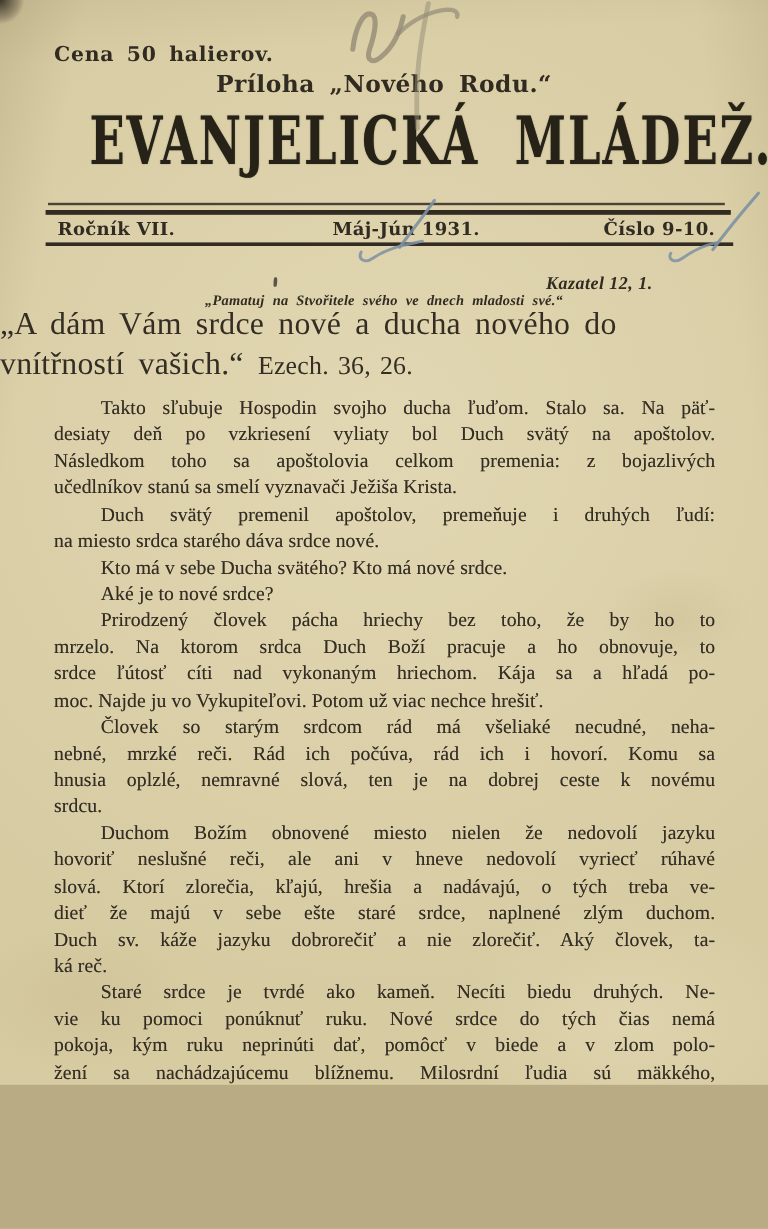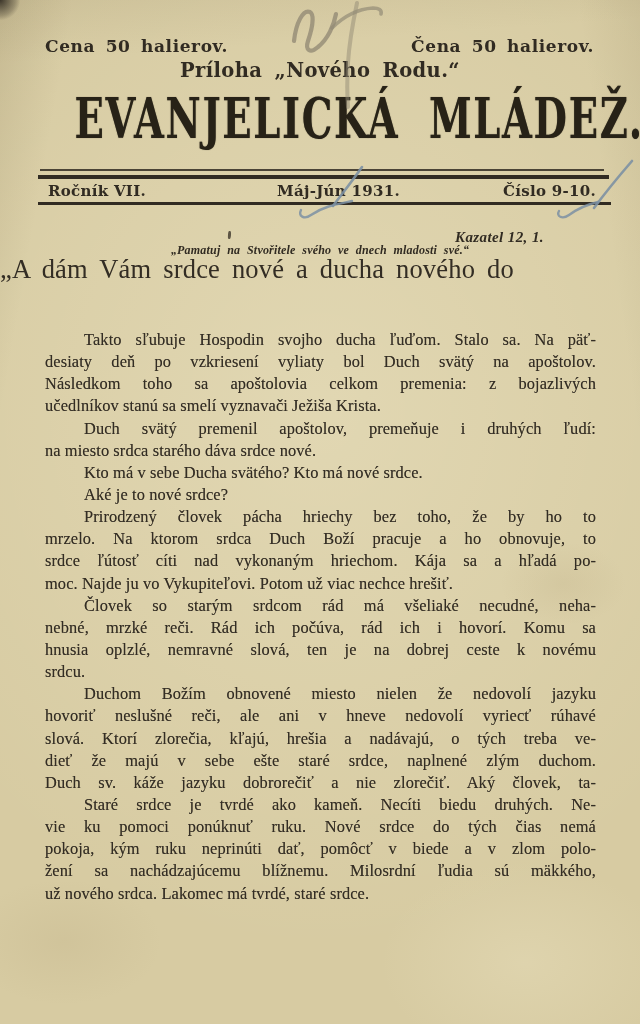--- a/index.html
+++ b/index.html
@@ -5,21 +5,21 @@
   :root{
     --paper:#d7cba2;
     --ink:#312b22;
     --pencil:#97907c;
     --pen:#7d91a3;
   }
   *{box-sizing:border-box;}
   html,body{margin:0;padding:0;}
   body{width:640px;height:1024px;overflow:hidden;background:#b9ac84;}
   .page{
-    position:relative;width:640px;height:1024px;overflow:hidden;
+    position:relative;width:640px;height:904px;overflow:hidden;
     background:
       radial-gradient(90px 60px at 88% 57%, rgba(146,126,84,.10), transparent 70%),
       radial-gradient(200px 140px at 82% 94%, rgba(233,224,190,.40), transparent 72%),
       radial-gradient(140px 90px at 10% 92%, rgba(150,130,90,.10), transparent 70%),
       radial-gradient(120% 85% at 50% 40%, rgba(255,250,226,.26), rgba(0,0,0,0) 62%),
       linear-gradient(100deg, rgba(110,96,62,.16), rgba(0,0,0,0) 9%),
       linear-gradient(262deg, rgba(110,96,62,.10), rgba(0,0,0,0) 8%),
       linear-gradient(176deg, rgba(110,96,62,.10), rgba(0,0,0,0) 6%),
       var(--paper);
     font-family:"Liberation Serif","DejaVu Serif",serif;
@@ -71,21 +71,20 @@
 </style>
 </head>
 <body>
 
 <div class="page">
 
   <div class="corner-smudge"></div>
 
   <div class="price-row">
     <span>Cena 50 halierov.</span>
-    <span>Čena 50 halierov.</span>
   </div>
 
   <div class="supplement">Príloha „Nového Rodu.“</div>
 
   <div class="masthead-wrap">
     <span class="masthead">EVANJELICKÁ MLÁDEŽ.</span>
   </div>
 
   <div class="rule rule-a"></div>
   <div class="rule rule-b"></div>
@@ -97,20 +96,24 @@
   </div>
 
   <div class="rule rule-c"></div>
 
   <div class="motto">„Pamatuj na Stvořitele svého ve dnech mladosti své.“</div>
   <div class="motto-source">Kazatel 12, 1.</div>
   <span class="ink-speck"></span>
 
   <div class="headline">
     <div>„A dám Vám srdce nové a ducha nového do</div>
+    <div>
+      <span>vnítřností vašich.“</span>
+      <span class="ref">Ezech. 36, 26.</span>
+    </div>
   </div>
 
   <div class="article">
       <div class="para">
         <div class="line first">Takto sľubuje Hospodin svojho ducha ľuďom. Stalo sa. Na päť-</div>
         <div class="line">desiaty deň po vzkriesení vyliaty bol Duch svätý na apoštolov.</div>
         <div class="line">Následkom toho sa apoštolovia celkom premenia: z bojazlivých</div>
         <div class="line last">učedlníkov stanú sa smelí vyznavači Ježiša Krista.</div>
       </div>
       <div class="para">
@@ -134,20 +137,21 @@
         <div class="line">nebné, mrzké reči. Rád ich počúva, rád ich i hovorí. Komu sa</div>
         <div class="line">hnusia oplzlé, nemravné slová, ten je na dobrej ceste k novému</div>
         <div class="line last">srdcu.</div>
       </div>
       <div class="para">
         <div class="line first">Duchom Božím obnovené miesto nielen že nedovolí jazyku</div>
         <div class="line">hovoriť neslušné reči, ale ani v hneve nedovolí vyriecť rúhavé</div>
         <div class="line">slová. Ktorí zlorečia, kľajú, hrešia a nadávajú, o tých treba ve-</div>
         <div class="line">dieť že majú v sebe ešte staré srdce, naplnené zlým duchom.</div>
         <div class="line">Duch sv. káže jazyku dobrorečiť a nie zlorečiť. Aký človek, ta-</div>
+        <div class="line last">ká reč.</div>
       </div>
       <div class="para">
         <div class="line first">Staré srdce je tvrdé ako kameň. Necíti biedu druhých. Ne-</div>
         <div class="line">vie ku pomoci ponúknuť ruku. Nové srdce do tých čias nemá</div>
         <div class="line">pokoja, kým ruku neprinúti dať, pomôcť v biede a v zlom polo-</div>
         <div class="line">žení sa nachádzajúcemu blížnemu. Milosrdní ľudia sú mäkkého,</div>
         <div class="line last">už nového srdca. Lakomec má tvrdé, staré srdce.</div>
       </div>
     </div>
 

